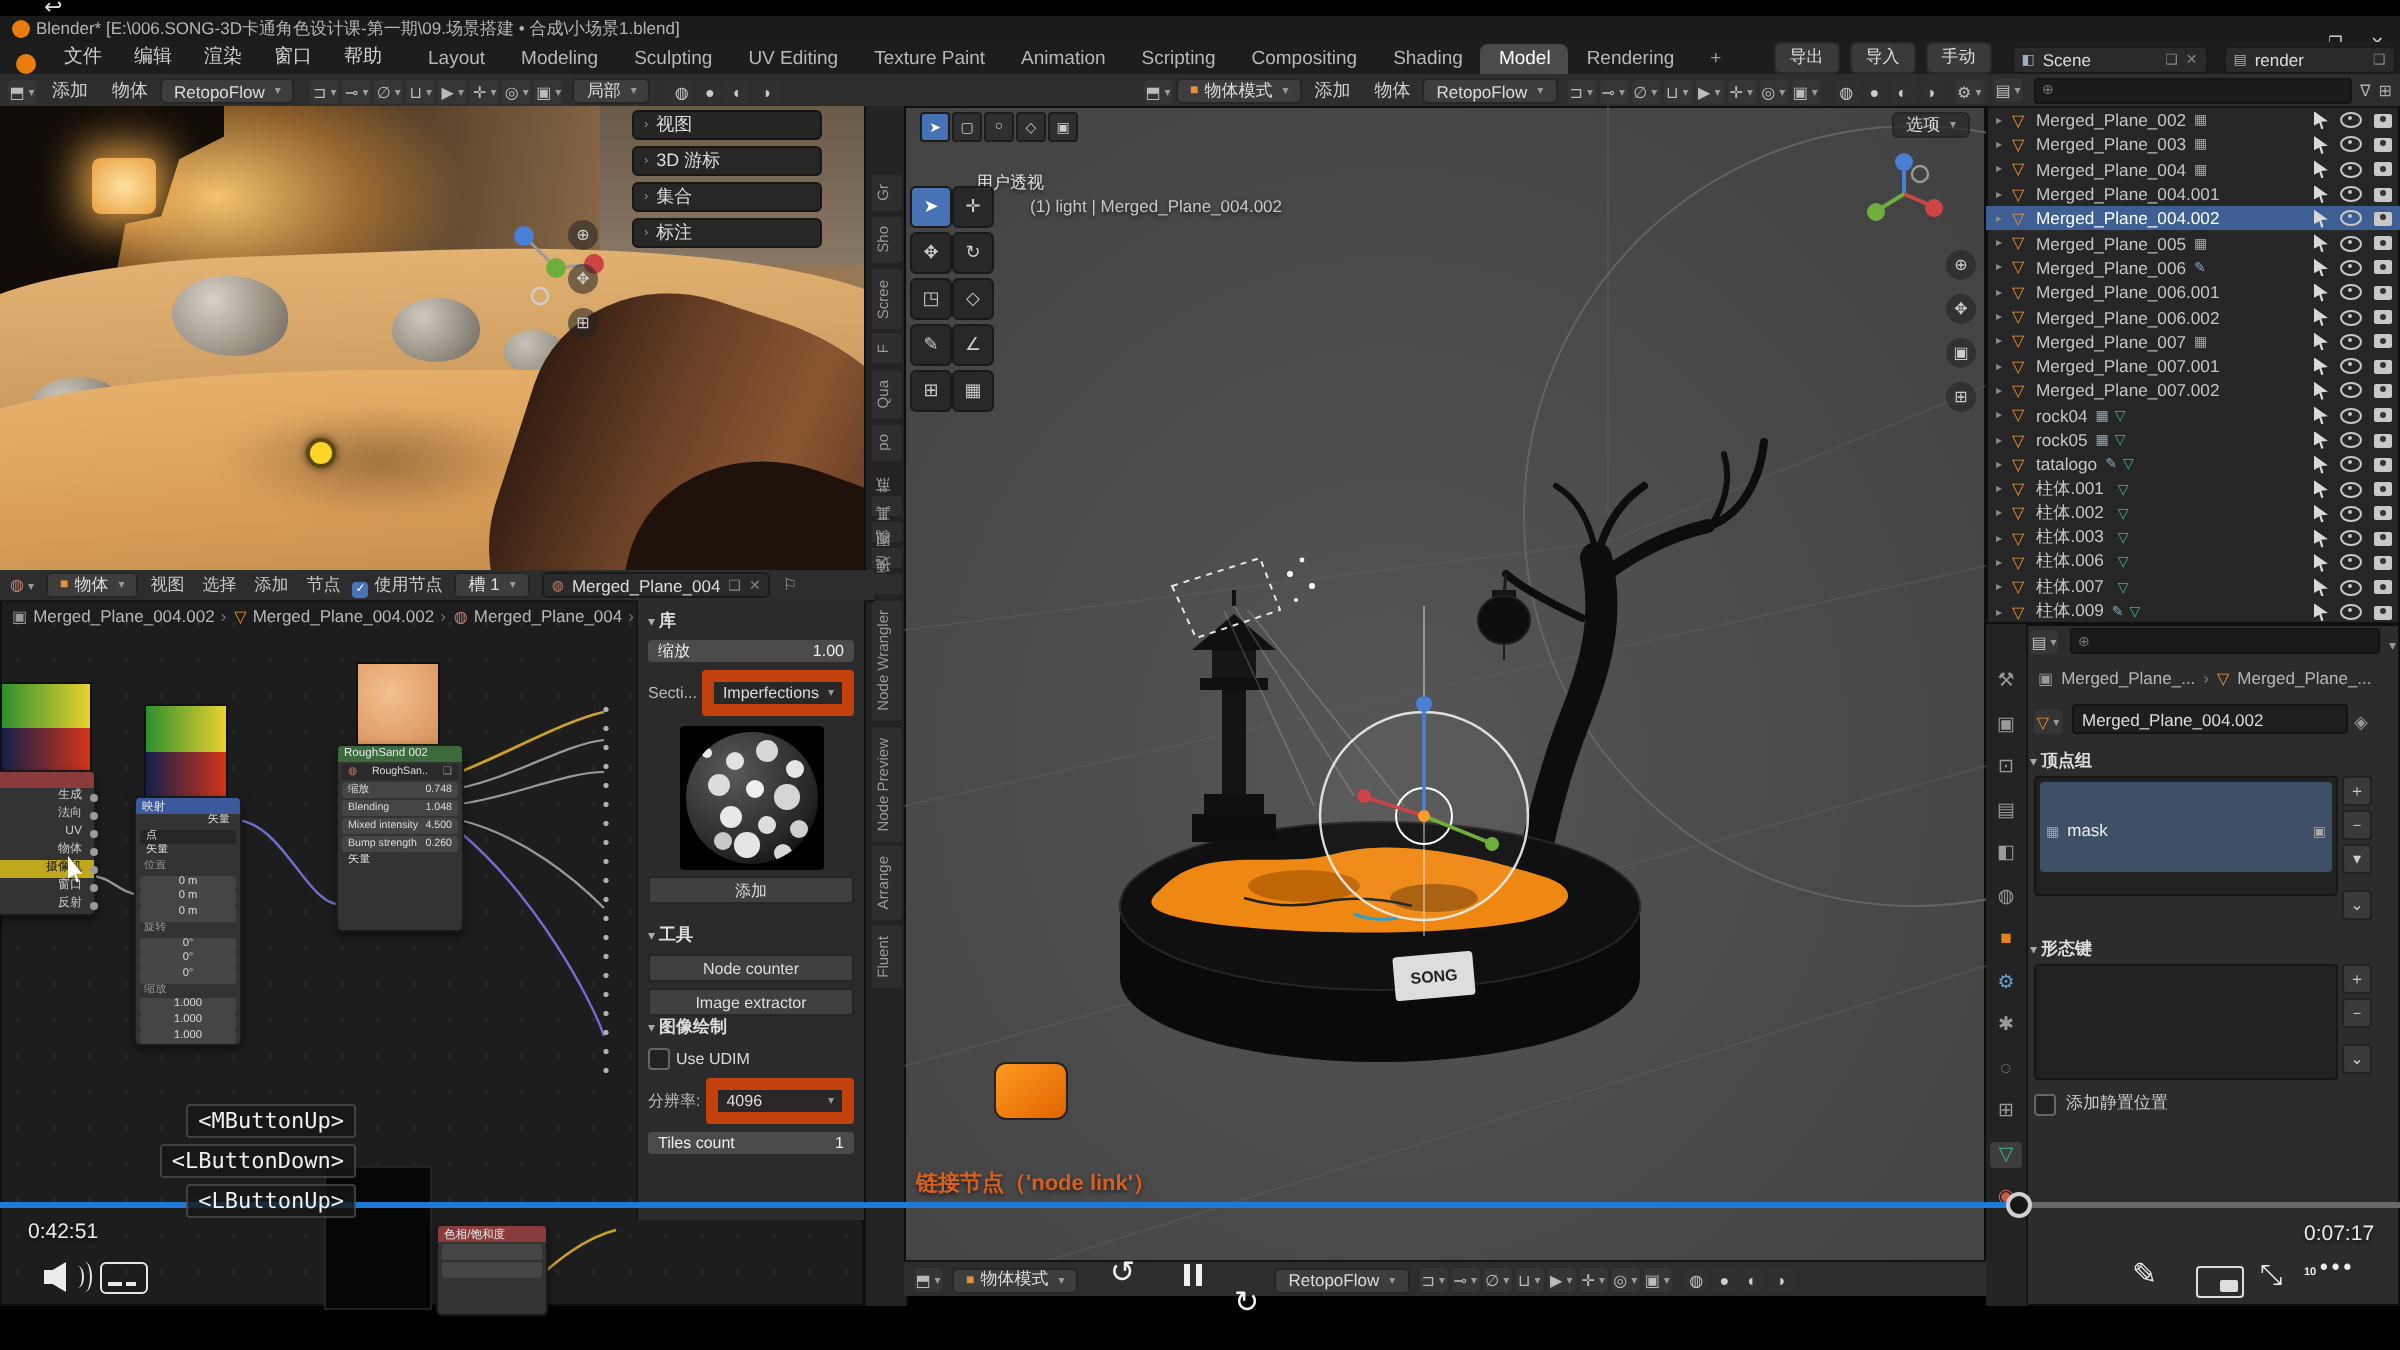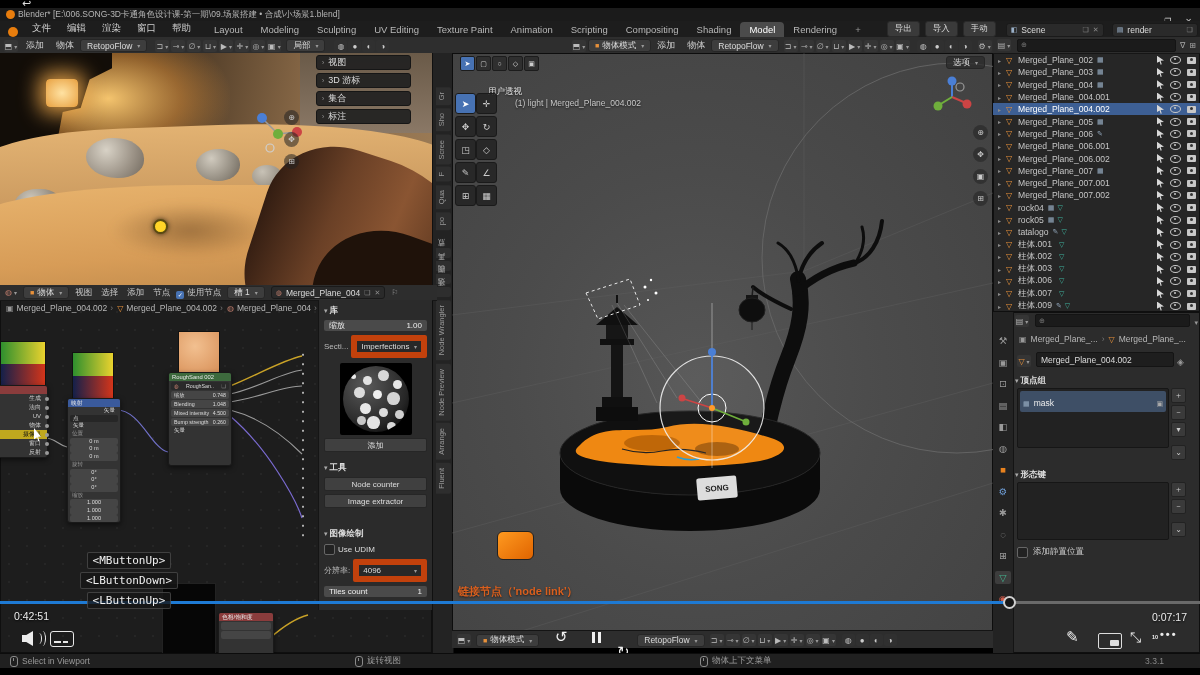--- a/index.html
+++ b/index.html
@@ -93,21 +93,21 @@
   .props{left:993px;top:312px;width:207px;height:341px;background:#2c2c2c;box-shadow:inset 0 0 0 1px #0f0f0f;overflow:hidden;}
   .prop-tabs{position:absolute;left:0;top:0;width:20px;height:341px;background:#232323;display:flex;flex-direction:column;align-items:center;padding-top:22px;gap:8.5px;border-right:1px solid #141414;}
   .ptab{width:16px;height:13px;display:flex;align-items:center;justify-content:center;font-size:9.5px;color:#9a9a9a;}
   .ptab.active{background:#3d3d3d;border-radius:2px;}
   .ptab.c-orange{color:#e8821e}.ptab.c-blue{color:#6f9fd8}.ptab.c-green{color:#43b590}.ptab.c-red{color:#cc5a4a}
   .prop-box{background:#222;border:1px solid #161616;border-radius:2px;}
   .pr-collapsed{font-size:8.5px;color:#c8c8c8;border-top:1px solid #383838;height:15px;display:flex;align-items:center;padding-left:6px;gap:4px;}
   .pr-collapsed .car{color:#8a8a8a;font-size:6px;}
   .sqbtn{width:13px;height:13px;background:#3a3a3a;border:1px solid #222;border-radius:2px;display:flex;align-items:center;justify-content:center;font-size:8px;color:#ccc;margin-bottom:2px;}
   
-  .keys{right:1022px;top:552px;display:flex;flex-direction:column;align-items:center;gap:3px;z-index:52;}
+  .keys{right:1022px;top:552px;display:flex;flex-direction:column;align-items:flex-end;gap:3px;z-index:52;}
   .keyrow{background:rgba(22,22,22,.8);border:1px solid rgba(255,255,255,.18);border-radius:2px;color:#f0f0f0;
           font-family:"DejaVu Sans Mono",monospace;font-size:11px;padding:0 5px;line-height:15px;white-space:nowrap;}
   .caption{left:458px;top:584px;font-size:11px;font-weight:bold;color:#d95f1e;text-shadow:0 1px 2px rgba(0,0,0,.6);z-index:52;white-space:nowrap;}
   .pbar-on{left:0;top:601px;width:1008px;height:2.5px;background:#1e7ad4;z-index:51;}
   .pbar-off{left:1008px;top:601px;width:192px;height:2.5px;background:#6a6a6a;z-index:51;}
   .phandle{left:1003px;top:596px;width:9px;height:9px;border-radius:50%;background:#161616;border:2px solid #d0d0d0;z-index:52;}
   .ptime{font-size:10.5px;color:#ececec;text-shadow:0 1px 2px rgba(0,0,0,.8);z-index:52;}
   .vpc{z-index:52;color:#ececec;}
   .transport{z-index:53;color:#f0f0f0;}
   .spin{position:relative;font-size:15px;line-height:15px;}
@@ -473,21 +473,21 @@
     </div>
     <div class="sphere-prev">
       <div class="ball">
           <div class="spots"></div>
         </div>
     </div>
     <div class="sp-btn">添加</div>
     <div class="sp-h" style="margin-top:10px;">工具</div>
     <div class="sp-btn">Node counter</div>
     <div class="sp-btn">Image extractor</div>
-    <div class="sp-h" style="margin-top:20px;">图像绘制</div>
+    <div class="sp-h" style="margin-top:0;">图像绘制</div>
     <div class="sp-row">
       <span style="width:9px;height:9px;background:#222;border:1px solid #666;border-radius:2px;"></span>
       <span style="color:#ddd;">Use UDIM</span>
     </div>
     <div class="sp-row">
       <span>分辨率:</span>
       <span class="sp-dd">
           <span>4096</span>
           <span style="font-size:6px;color:#999;">▾</span>
         </span>
@@ -959,21 +959,21 @@
       <span>Merged_Plane_...</span>
 
     </div>
     <div class="a flex" style="left:24px;top:40px;gap:3px;">
       <span class="tbtn dd" style="color:#e8913a;">▽</span>
       <span style="width:132px;height:13px;background:#1e1e1e;border:1px solid #141414;border-radius:2px;font-size:8.5px;color:#ddd;display:flex;align-items:center;padding-left:4px;">Merged_Plane_004.002</span>
       <span style="color:#999;font-size:9px;">◈</span>
     </div>
     <div class="a sp-h" style="left:20px;top:58px;">顶点组</div>
     <div class="a prop-box" style="left:24px;top:76px;width:150px;height:58px;">
-      <div class="flex" style="margin:2px;height:13px;background:#3e4f66;border-radius:2px;padding:4px 3px;gap:4px;">
+      <div class="flex" style="margin:2px;height:13px;background:#3e4f66;border-radius:2px;padding:16px 3px;gap:4px;">
         <span style="color:#93a8bd;font-size:7px;">▦</span>
         <span style="font-size:8.5px;color:#eee;">mask</span>
         <span style="margin-left:auto;color:#aaa;font-size:7px;">▣</span>
       </div>
     </div>
     <div class="a" style="left:178px;top:76px;">
       <span class="sqbtn">＋</span>
       <span class="sqbtn">－</span>
       <span class="sqbtn">▾</span>
       <span class="sqbtn" style="margin-top:8px;">⌄</span>
@@ -1022,33 +1022,16 @@
     </div>
   <div class="a transport spin" style="left:617px;top:629px;">↻</div>
 
   <span class="a vpc" style="left:1066px;top:628px;font-size:15px;">✎</span>
   <div class="a vpc" style="left:1098px;top:633px;width:22px;height:14px;border:1.5px solid #ddd;border-radius:2px;">
     <span style="position:absolute;right:2px;bottom:2px;width:9px;height:6px;background:#ddd;border-radius:1px;"></span>
   </div>
   <span class="a vpc" style="left:1130px;top:629px;font-size:14px;">⤡</span>
   <span class="a vpc" style="left:1160px;top:628px;font-size:11px;letter-spacing:2px;font-weight:bold;">•••</span>
 
-  <div class="a statusbar">
-    <div>
-      <span class="st-item">
-          <span class="mouseic"></span>
-          <span>Select in Viewport</span>
-        </span>
-        <span class="st-item">
-          <span class="mouseic"></span>
-          <span>旋转视图</span>
-        </span>
-        <span class="st-item">
-          <span class="mouseic"></span>
-          <span>物体上下文菜单</span>
-        </span>
-    </div>
-    <span class="a" style="right:36px;top:2px;font-size:8.5px;color:#8a8a8a;">3.3.1</span>
-  </div>
   <div class="a" style="left:0;top:667px;width:1200px;height:8px;background:#000;"></div>
 
   <div class="a cursor-arrow" style="left:34px;top:428px;"></div>
 </div>
 
 </body></html>

